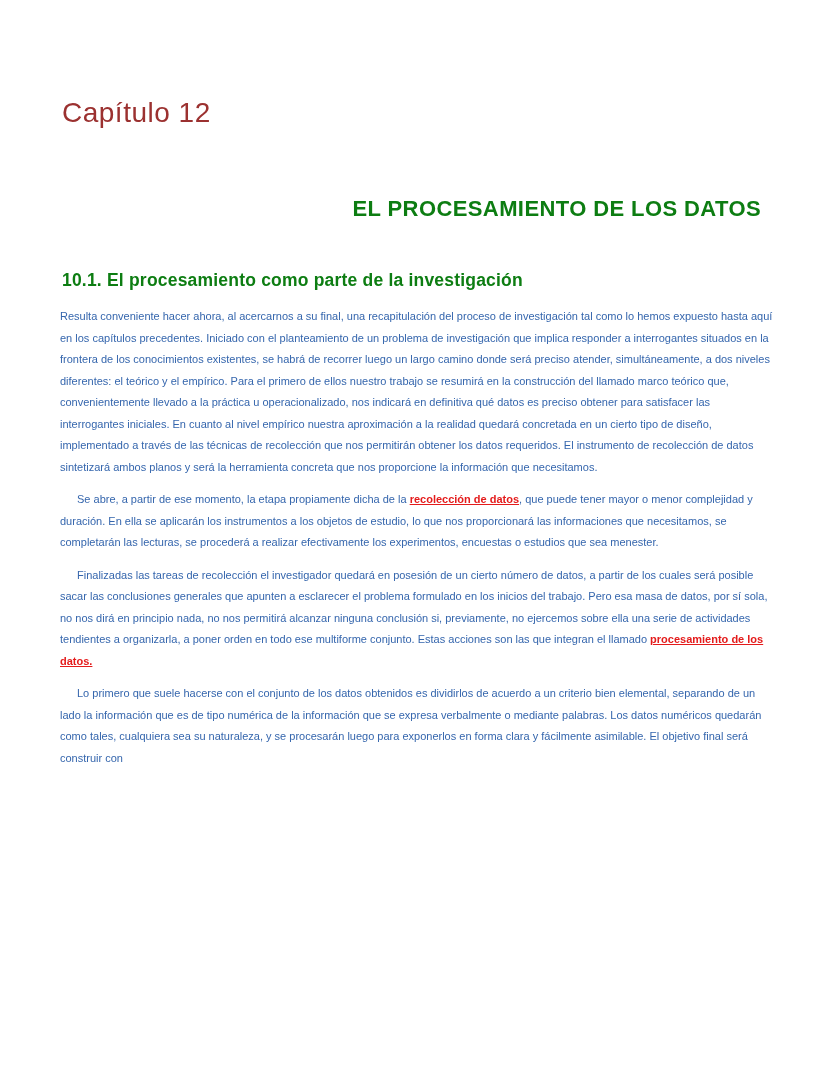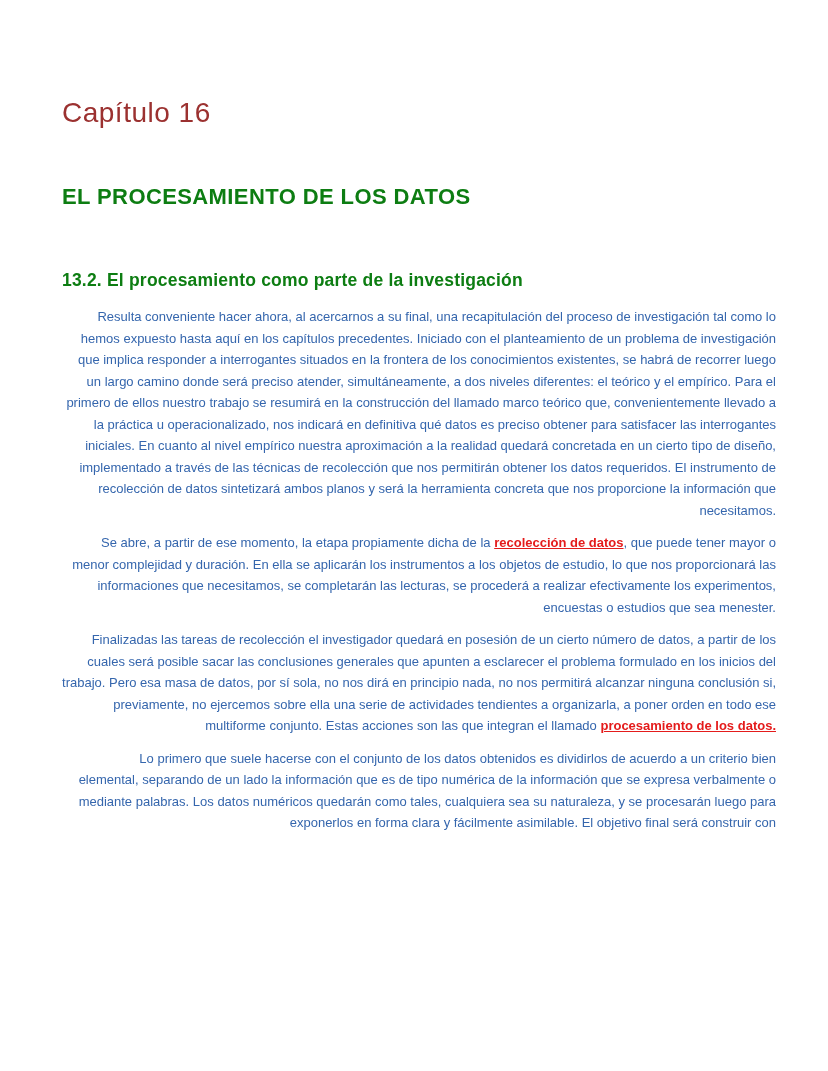--- a/index.html
+++ b/index.html
@@ -18,53 +18,53 @@
     overflow:hidden;
   }
   .chapter{
     position:absolute;left:62px;top:97px;
     font-size:28px;font-weight:400;
     color:var(--maroon);
     letter-spacing:0.5px;
   }
   .title{
     position:absolute;left:62px;right:55px;top:184px;
-    margin:0;
-    text-align:left;
+    margin:12px;
+    text-align:right;
     font-size:22px;font-weight:700;
     color:var(--green);
     letter-spacing:0.4px;
   }
   .heading{
     position:absolute;left:62px;right:55px;top:270px;
     margin:0;
     font-size:17.5px;font-weight:700;
     color:var(--green);
     letter-spacing:0.2px;
   }
   .bodytext{
     position:absolute;left:60px;top:306px;
     width:716px;
-    font-size:13px;line-height:21.5px;
+    font-size:11px;line-height:21.5px;
     color:var(--blue);
-    text-align:right;
+    text-align:left;
   }
   .bodytext p{margin:0 0 11px 0;}
   .bodytext p.indent{text-indent:17px;}
   .em{color:var(--red);font-weight:700;text-decoration:underline;}
 </style>
 </head>
 <body>
 
 <div class="page">
-  <div class="chapter">Capítulo 16</div>
+  <div class="chapter">Capítulo 12</div>
 
   <h1 class="title">EL PROCESAMIENTO DE LOS DATOS</h1>
 
-  <h2 class="heading">13.2. El procesamiento como parte de la investigación</h2>
+  <h2 class="heading">10.1. El procesamiento como parte de la investigación</h2>
 
   <div class="bodytext" id="body-text">
       <p><span>Resulta conveniente hacer ahora, al acercarnos a su final, una recapitulación del proceso de investigación tal como lo hemos expuesto hasta aquí en los capítulos precedentes. Iniciado con el planteamiento de un problema de investigación que implica responder a interrogantes situados en la frontera de los conocimientos existentes, se habrá de recorrer luego un largo camino donde será preciso atender, simultáneamente, a dos niveles diferentes: el teórico y el empírico. Para el primero de ellos nuestro trabajo se resumirá en la construcción del llamado marco teórico que, convenientemente llevado a la práctica u operacionalizado, nos indicará en definitiva qué datos es preciso obtener para satisfacer las interrogantes iniciales. En cuanto al nivel empírico nuestra aproximación a la realidad quedará concretada en un cierto tipo de diseño, implementado a través de las técnicas de recolección que nos permitirán obtener los datos requeridos. El instrumento de recolección de datos sintetizará ambos planos y será la herramienta concreta que nos proporcione la información que necesitamos.</span></p>
       <p class="indent"><span>Se abre, a partir de ese momento, la etapa propiamente dicha de la </span><span class="em">recolección de datos</span><span>, que puede tener mayor o menor complejidad y duración. En ella se aplicarán los instrumentos a los objetos de estudio, lo que nos proporcionará las informaciones que necesitamos, se completarán las lecturas, se procederá a realizar efectivamente los experimentos, encuestas o estudios que sea menester.</span></p>
       <p class="indent"><span>Finalizadas las tareas de recolección el investigador quedará en posesión de un cierto número de datos, a partir de los cuales será posible sacar las conclusiones generales que apunten a esclarecer el problema formulado en los inicios del trabajo. Pero esa masa de datos, por sí sola, no nos dirá en principio nada, no nos permitirá alcanzar ninguna conclusión si, previamente, no ejercemos sobre ella una serie de actividades tendientes a organizarla, a poner orden en todo ese multiforme conjunto. Estas acciones son las que integran el llamado </span><span class="em">procesamiento de los datos.</span></p>
       <p class="indent"><span>Lo primero que suele hacerse con el conjunto de los datos obtenidos es dividirlos de acuerdo a un criterio bien elemental, separando de un lado la información que es de tipo numérica de la información que se expresa verbalmente o mediante palabras. Los datos numéricos quedarán como tales, cualquiera sea su naturaleza, y se procesarán luego para exponerlos en forma clara y fácilmente asimilable. El objetivo final será construir con</span></p>
     </div>
 </div>
 
 </body></html>

